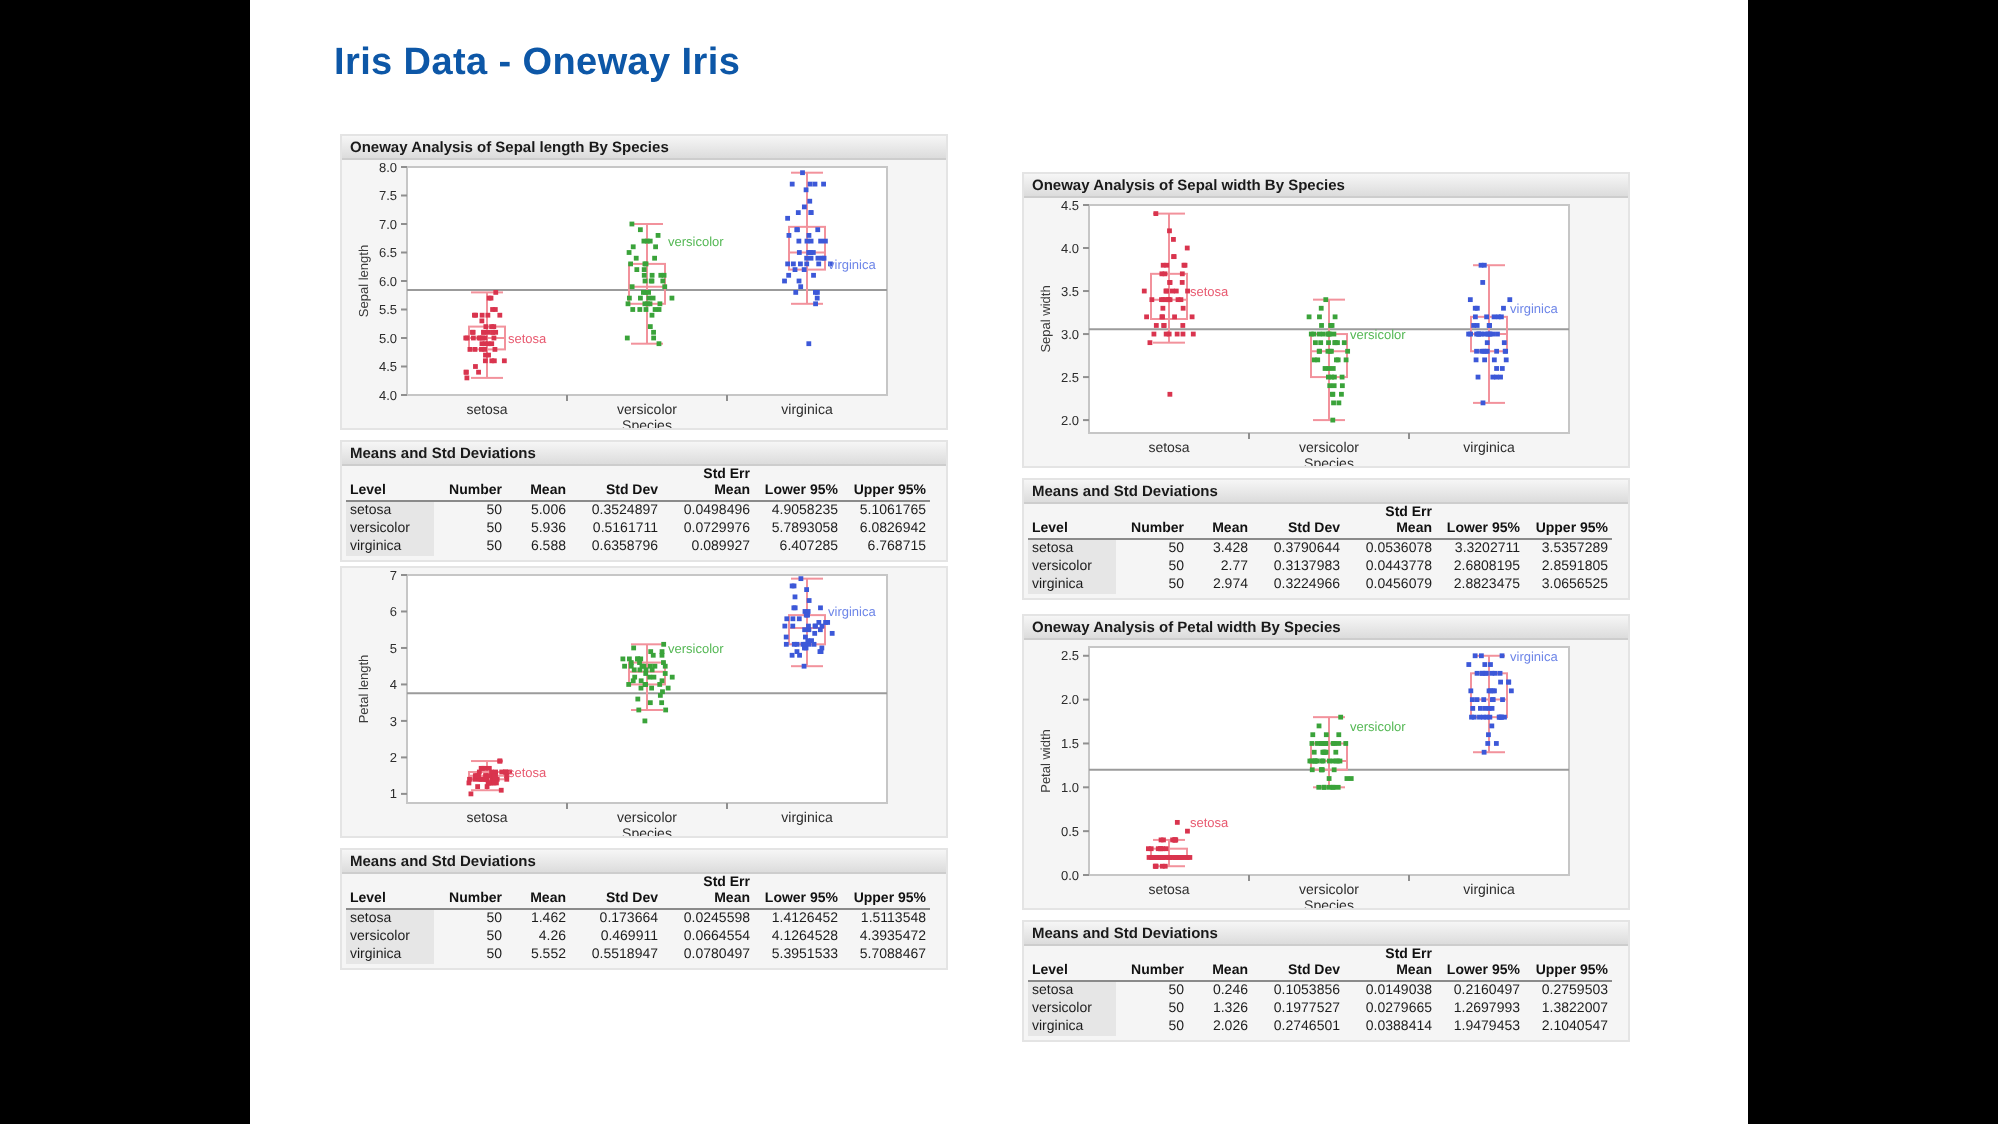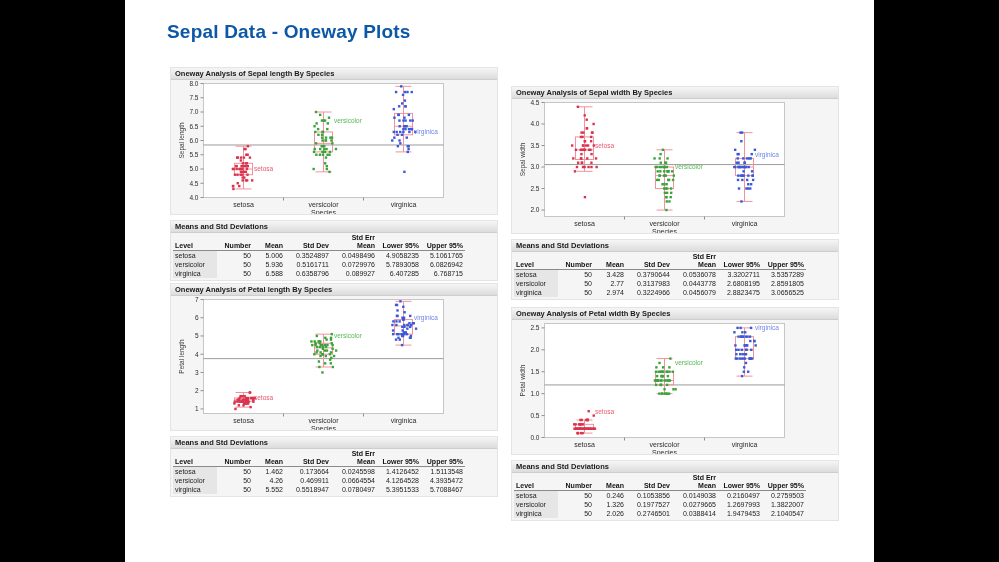--- a/index.html
+++ b/index.html
@@ -3,21 +3,21 @@
 <meta charset="utf-8">
 <style>
   html,body{margin:0;padding:0;background:#000;}
   body{font-family:"Liberation Sans","DejaVu Sans",sans-serif;}
   .stage{position:relative;width:999px;height:562px;background:#000;overflow:hidden;}
   .letterbox{position:absolute;top:0;height:562px;background:#000;}
   .letterbox.left{left:0;width:125px;}
   .letterbox.right{left:874px;width:125px;}
   .content{position:absolute;left:125px;top:0;width:749px;height:562px;background:#fff;}
   .page-title{position:absolute;left:42px;top:21px;margin:0;font-size:19px;font-weight:bold;letter-spacing:.2px;color:#0d57a7;}
-  .analysis{position:absolute;width:328px;}
+  .analysis{position:absolute;width:304px;}
   #panel0{left:45px;top:67px;}
   #panel1{left:386px;top:65px;margin-top:21px;}
   #panel2{left:45px;top:283px;}
   #panel3{left:386px;top:283px;margin-top:24px;}
   .block{background:#f5f5f5;border:1px solid #e4e4e4;box-sizing:content-box;}
   .plot-block{margin-bottom:5px;}
   .outline-bar{height:12px;background:linear-gradient(#f6f6f6,#dcdcdc);border-bottom:1px solid #cdcdcd;display:flex;align-items:center;padding:0 4px;box-sizing:border-box;cursor:default;}
   .outline-bar span{font-size:7.5px;font-weight:bold;color:#1a1a1a;white-space:nowrap;}
   svg.plot-svg{display:block;}
   svg text{font-family:"Liberation Sans","DejaVu Sans",sans-serif;}
@@ -26,21 +26,21 @@
   table.means td{font-size:7px;color:#1c1c1c;text-align:right;height:9px;line-height:9px;padding:0 2px;overflow:hidden;white-space:nowrap;}
   table.means th.level, table.means td.level{text-align:left;}
   table.means td.level{background:#e6e6e6;}
 </style>
 </head>
 <body>
 
 <div class="stage">
   <div class="letterbox left"></div>
   <div class="content">
-    <h1 class="page-title" style="color: rgb(13, 87, 167);">Sepal Data - Oneway Plots</h1>
+    <h1 class="page-title" style="color: rgb(13, 87, 167);">Iris Data - Oneway Iris</h1>
 
     <section class="analysis" id="panel0">
       <div class="block plot-block">
         <div class="outline-bar">
             <span>Oneway Analysis of Sepal length By Species</span>
           </div>
         <svg class="plot-svg" width="296" height="134" viewBox="0 0 296 134">
             <rect x="32.5" y="3.5" width="240" height="114" fill="#ffffff" stroke="#c6c6c6" stroke-width="1"></rect>
             <line x1="29.5" x2="32.5" y1="117.5" y2="117.5" stroke="#8f8f8f"></line>
             <text x="27.5" y="119.8" text-anchor="end" font-size="6.5" fill="#2c2c2c">4.0</text>
@@ -572,23 +572,20 @@
                 <td class="num">2.8823475</td>
                 <td class="num">3.0656525</td>
               </tr>
             </tbody>
           </table>
       </div>
     </section>
 
     <section class="analysis" id="panel2">
       <div class="block plot-block">
-        <div class="outline-bar">
-            <span>Oneway Analysis of Petal length By Species</span>
-          </div>
         <svg class="plot-svg" width="296" height="134" viewBox="0 0 296 134">
             <rect x="32.5" y="3.5" width="240" height="114" fill="#ffffff" stroke="#c6c6c6" stroke-width="1"></rect>
             <line x1="29.5" x2="32.5" y1="112.94" y2="112.94" stroke="#8f8f8f"></line>
             <text x="27.5" y="115.24" text-anchor="end" font-size="6.5" fill="#2c2c2c">1</text>
             <line x1="29.5" x2="32.5" y1="94.7" y2="94.7" stroke="#8f8f8f"></line>
             <text x="27.5" y="97" text-anchor="end" font-size="6.5" fill="#2c2c2c">2</text>
             <line x1="29.5" x2="32.5" y1="76.46000000000001" y2="76.46000000000001" stroke="#8f8f8f"></line>
             <text x="27.5" y="78.76" text-anchor="end" font-size="6.5" fill="#2c2c2c">3</text>
             <line x1="29.5" x2="32.5" y1="58.22" y2="58.22" stroke="#8f8f8f"></line>
             <text x="27.5" y="60.519999999999996" text-anchor="end" font-size="6.5" fill="#2c2c2c">4</text>

